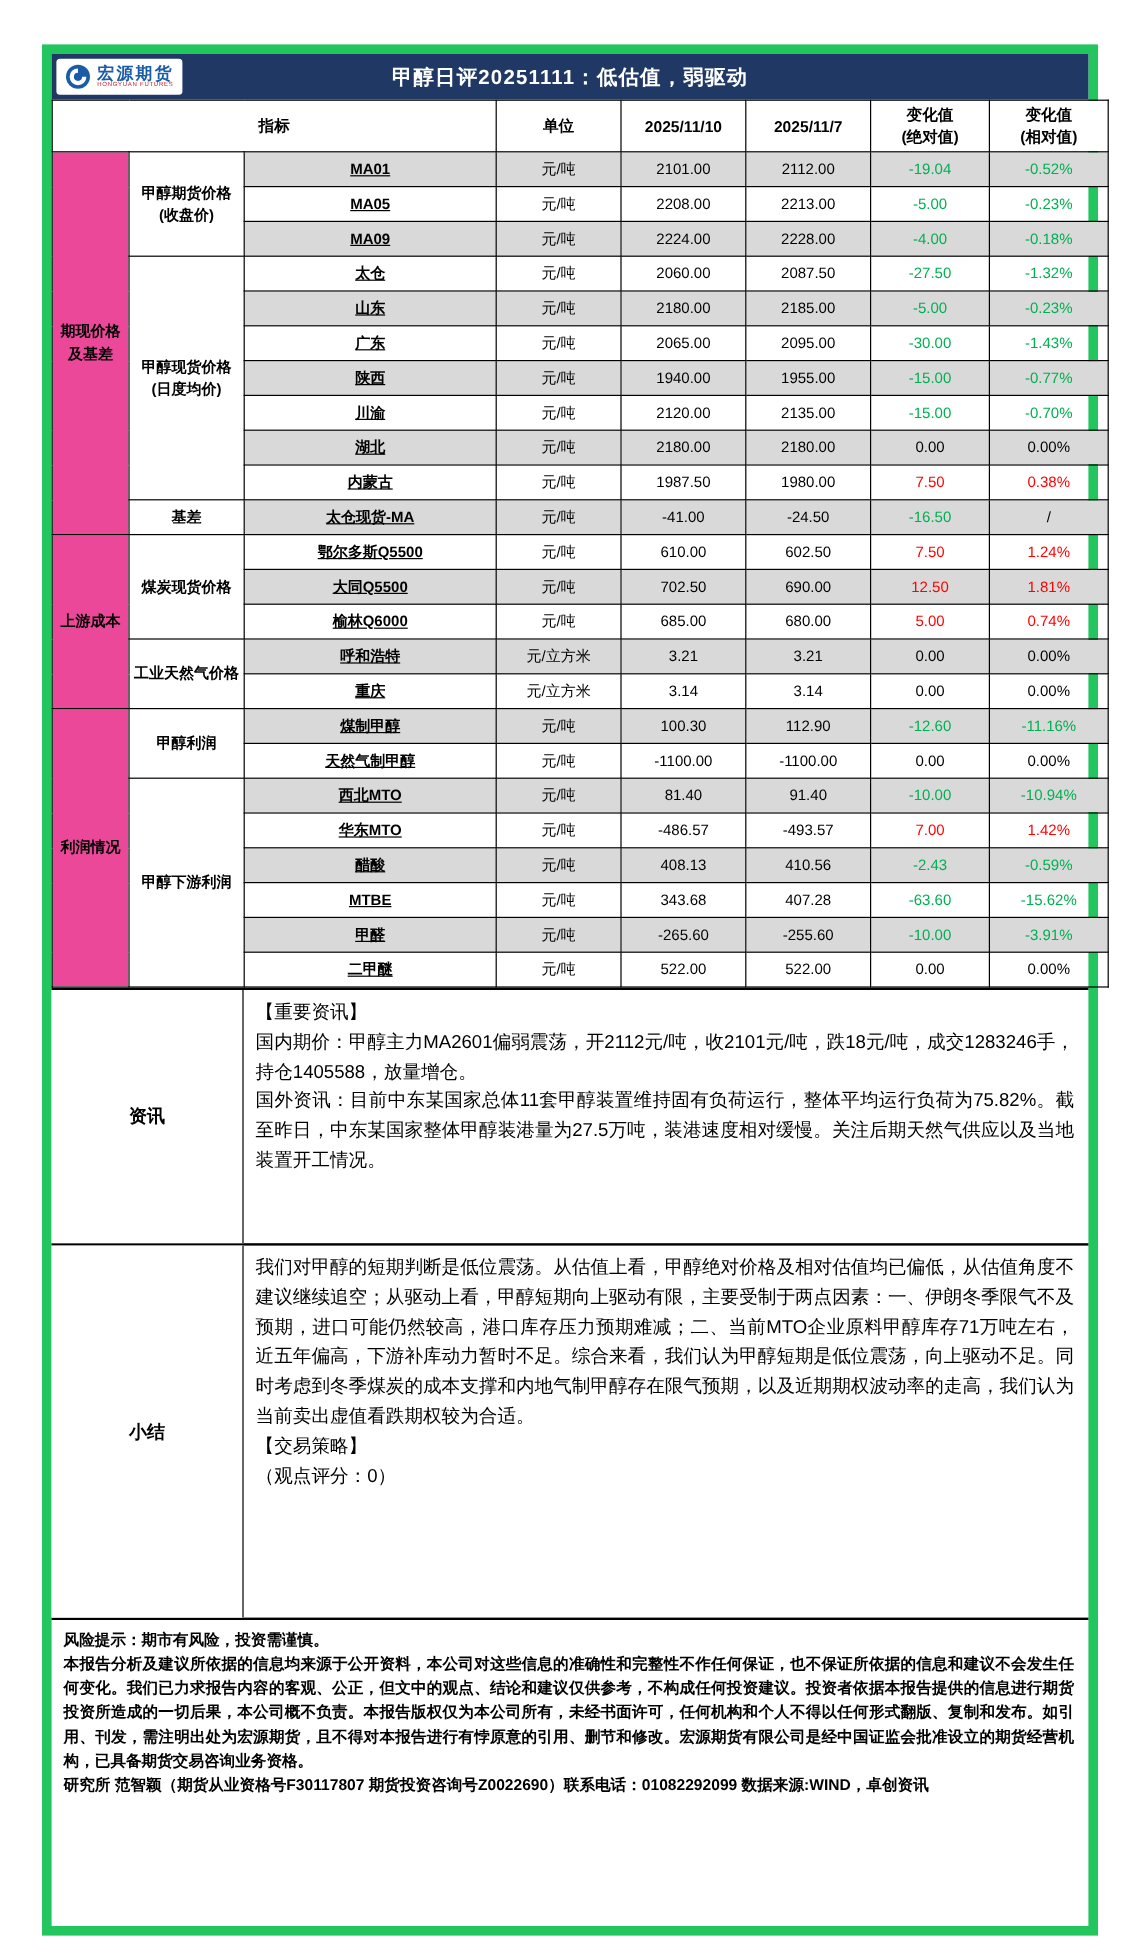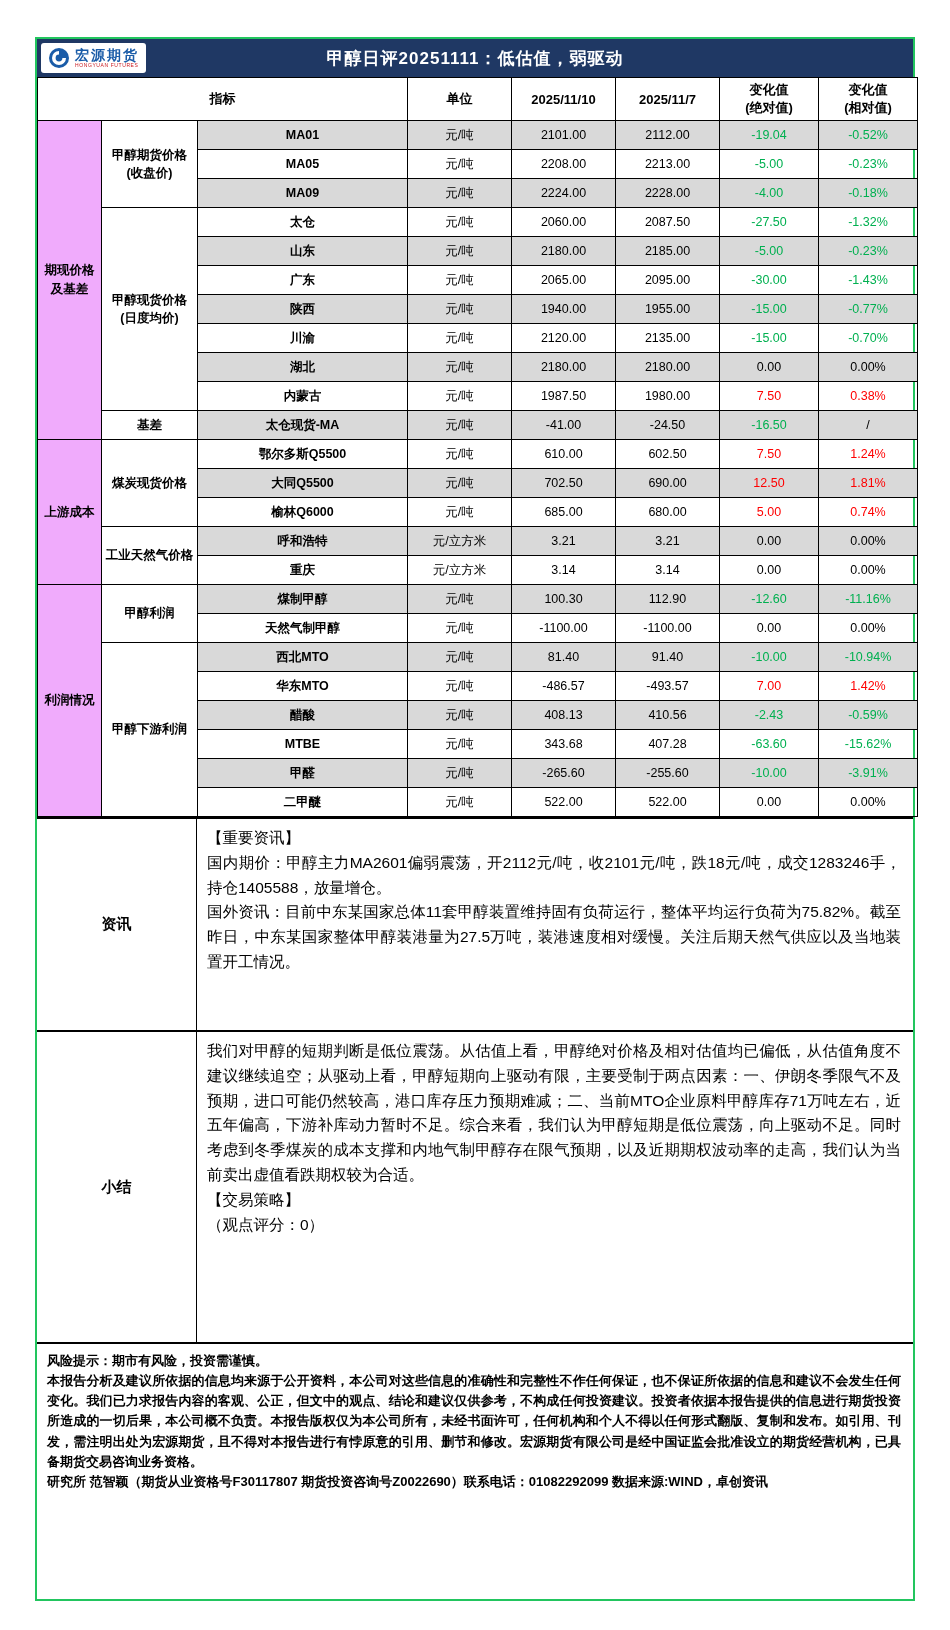--- a/index.html
+++ b/index.html
@@ -3,21 +3,21 @@
 <meta charset="utf-8">
 <style>
   * { margin:0; padding:0; box-sizing:border-box; }
   html,body { background:#fff; }
   body {
     width:950px; height:1630px;
     font-family:"Liberation Sans","DejaVu Sans",sans-serif;
     color:#000;
   }
   .page { padding:37px 35px 0 35px; }
-  .report { width:880px; border:2px solid #22c55e; background:#fff; }
+  .report { width:880px; border:8px solid #22c55e; background:#fff; }
 
   
   .topbar {
     height:38px; background:var(--navy,#1F3864);
     display:flex; align-items:center; position:relative;
   }
   .logo {
     background:#fff; height:30px; margin-left:4px; border-radius:3px;
     display:flex; align-items:center; gap:5px; padding:0 7px; z-index:2;
   }
@@ -31,23 +31,23 @@
 
   
   table.main-table { width:100%; border-collapse:collapse; table-layout:fixed; }
   .main-table th, .main-table td {
     border:1px solid #000; text-align:center; vertical-align:middle;
     padding:1px 3px; overflow:hidden;
   }
   .main-table thead th { height:43px; font-weight:bold; font-size:13px; background:#fff; }
   .main-table tbody td { height:29px; font-size:12.5px; }
   td.shade { background:var(--shade,#D9D9D9); }
-  td.group-cell { background:#f0abfc; font-weight:bold; font-size:13px; line-height:1.5; padding:0 6px; }
+  td.group-cell { background:#ec4899; font-weight:bold; font-size:13px; line-height:1.5; padding:0 6px; }
   td.subgroup-cell { background:#fff; font-weight:bold; font-size:12.5px; line-height:1.45; padding:0 2px; }
-  td.name-cell { font-weight:bold; }
+  td.name-cell { font-weight:bold;text-decoration:underline; }
   td.neg { color:var(--neg,#00B050); }
   td.pos { color:var(--pos,#FF0000); }
 
   
   .info-row { display:flex; border-top:2px solid #000; }
   .row-label {
     flex:0 0 160px; width:160px; border-right:1px solid #000;
     display:flex; align-items:center; justify-content:center;
     font-weight:bold; font-size:15px; background:#fff;
   }

